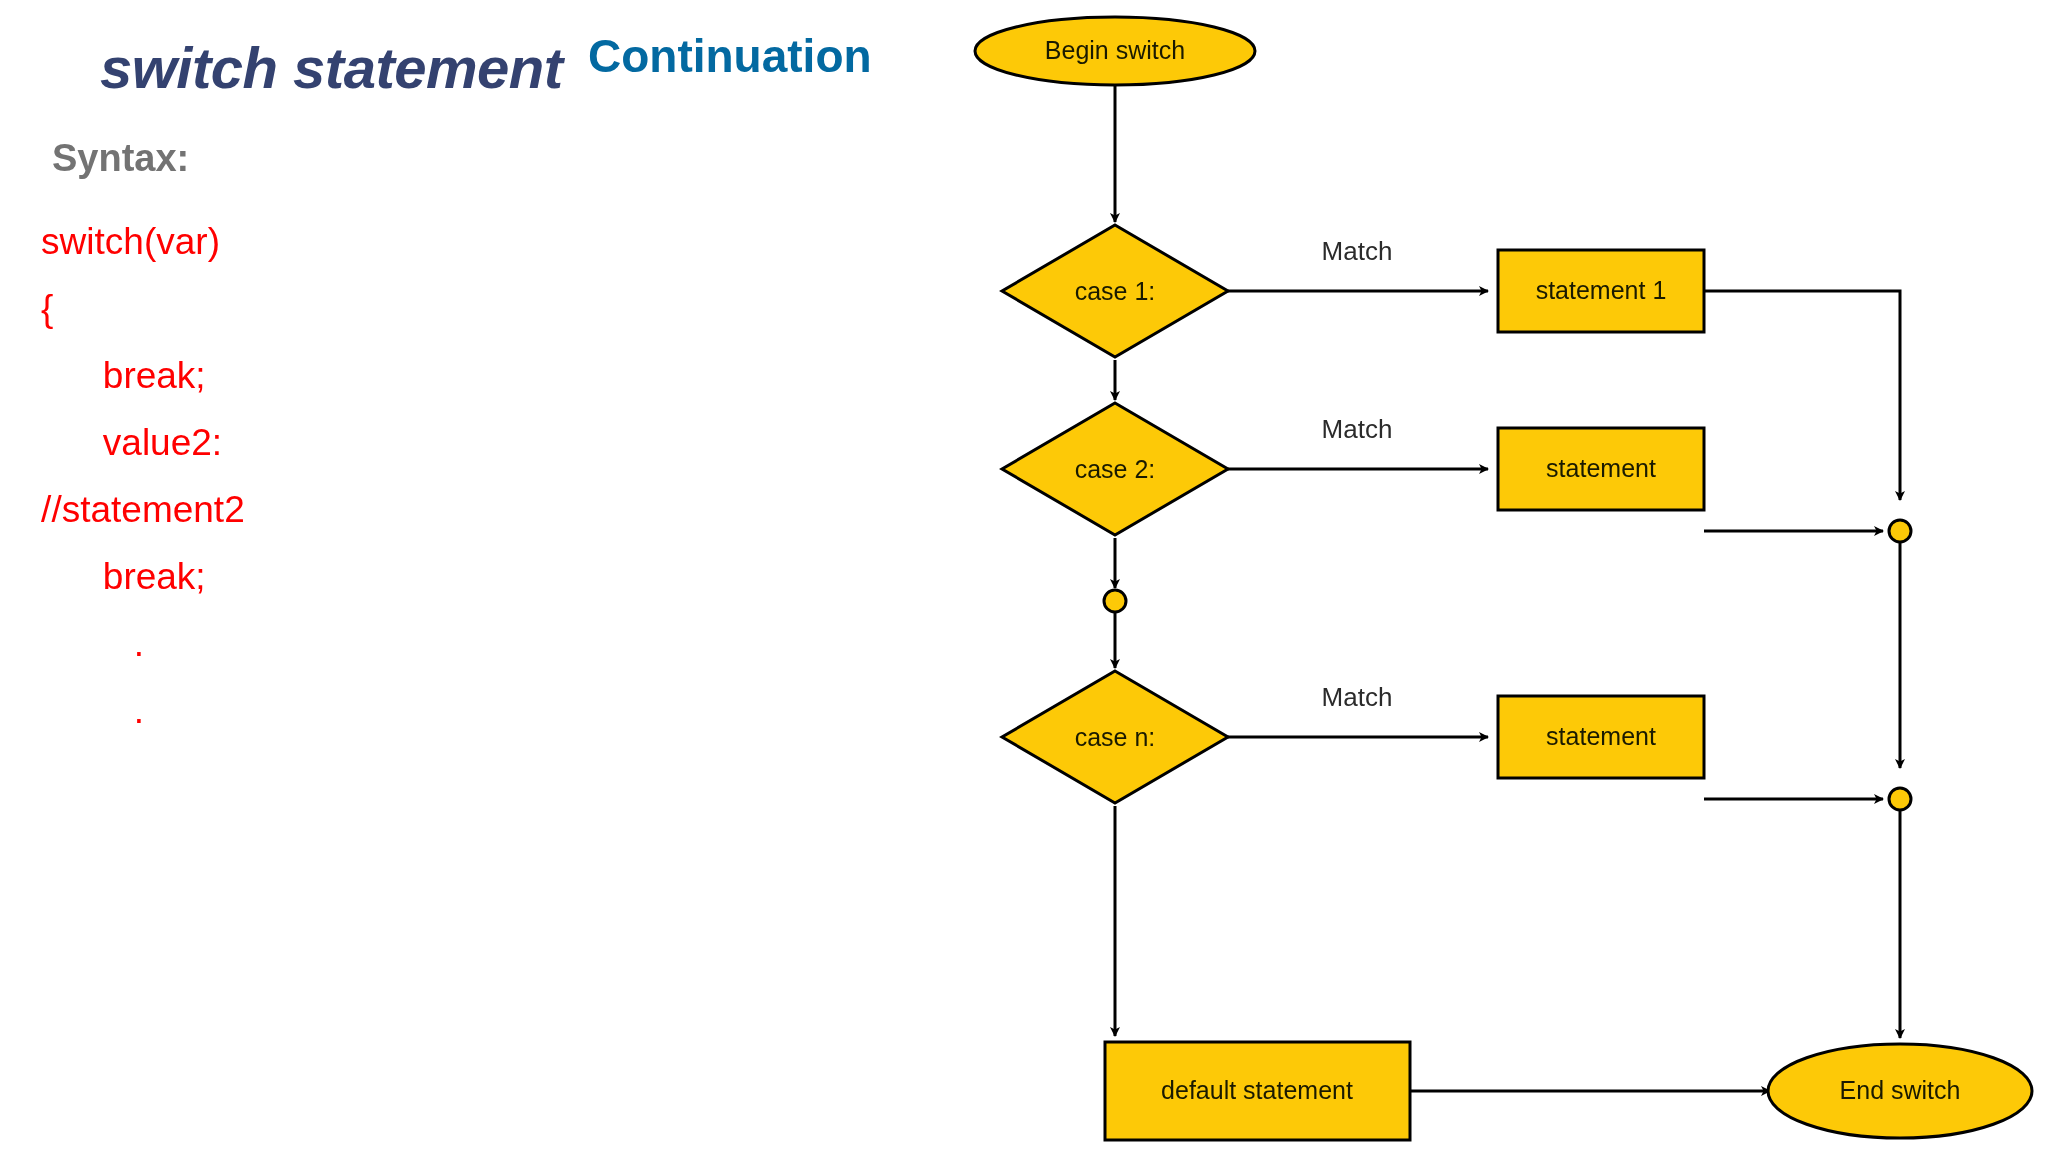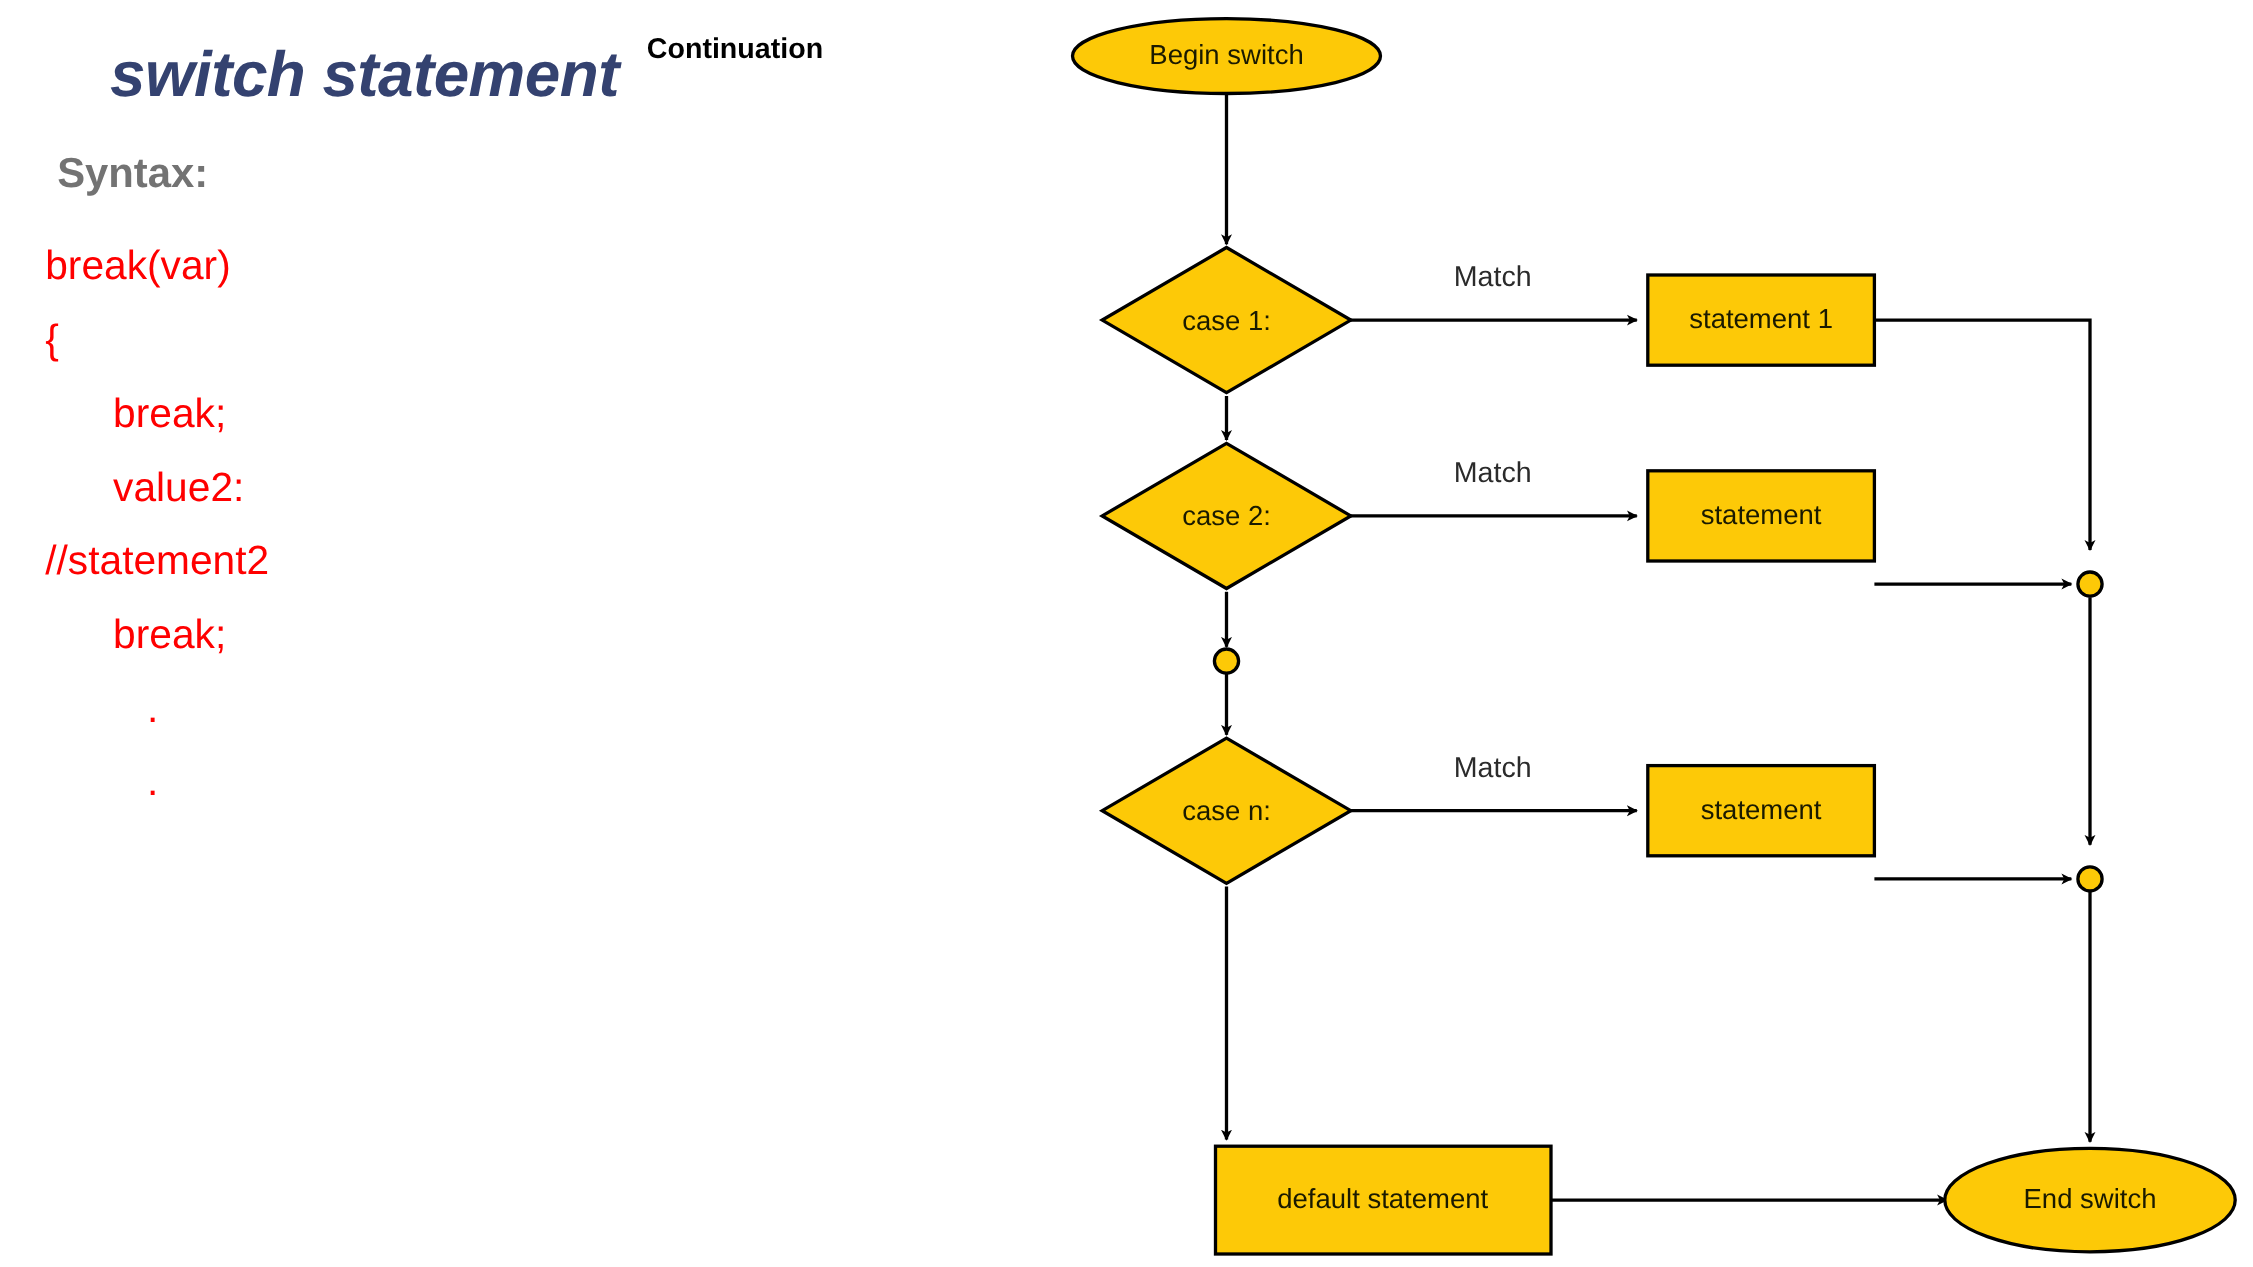--- a/index.html
+++ b/index.html
@@ -25,23 +25,23 @@
     color: #344270;
     letter-spacing: -0.5px;
     white-space: nowrap;
     z-index: 2;
     font-style: italic;
   }
   #continuation-label {
     position: absolute;
     left: 588px;
     top: 29px;
-    font-size: 26px;
+    font-size: 46px;
     font-weight: bold;
-    color: #000000;
+    color: #0369a1;
     white-space: nowrap;
     z-index: 3;
   }
   #syntax-label {
     position: absolute;
     left: 52px;
     top: 137px;
     font-size: 38px;
     font-weight: bold;
     color: #737373;
@@ -104,21 +104,21 @@
 </head>
 <body>
 
 <div id="slide-title">switch statement</div>
 
 <div id="continuation-label">Continuation</div>
 
 <div id="syntax-label">Syntax:</div>
 
 <div id="code-block">
-  <div class="code-line">    break(var)</div>
+  <div class="code-line">    switch(var)</div>
   <div class="code-line">    {</div>
   <div class="code-line">          break;</div>
   <div class="code-line">          value2:</div>
   <div class="code-line">    //statement2</div>
   <div class="code-line">          break;</div>
   <div class="code-line">             .</div>
   <div class="code-line">             .</div>
 </div>
 
 <div id="flowchart">

